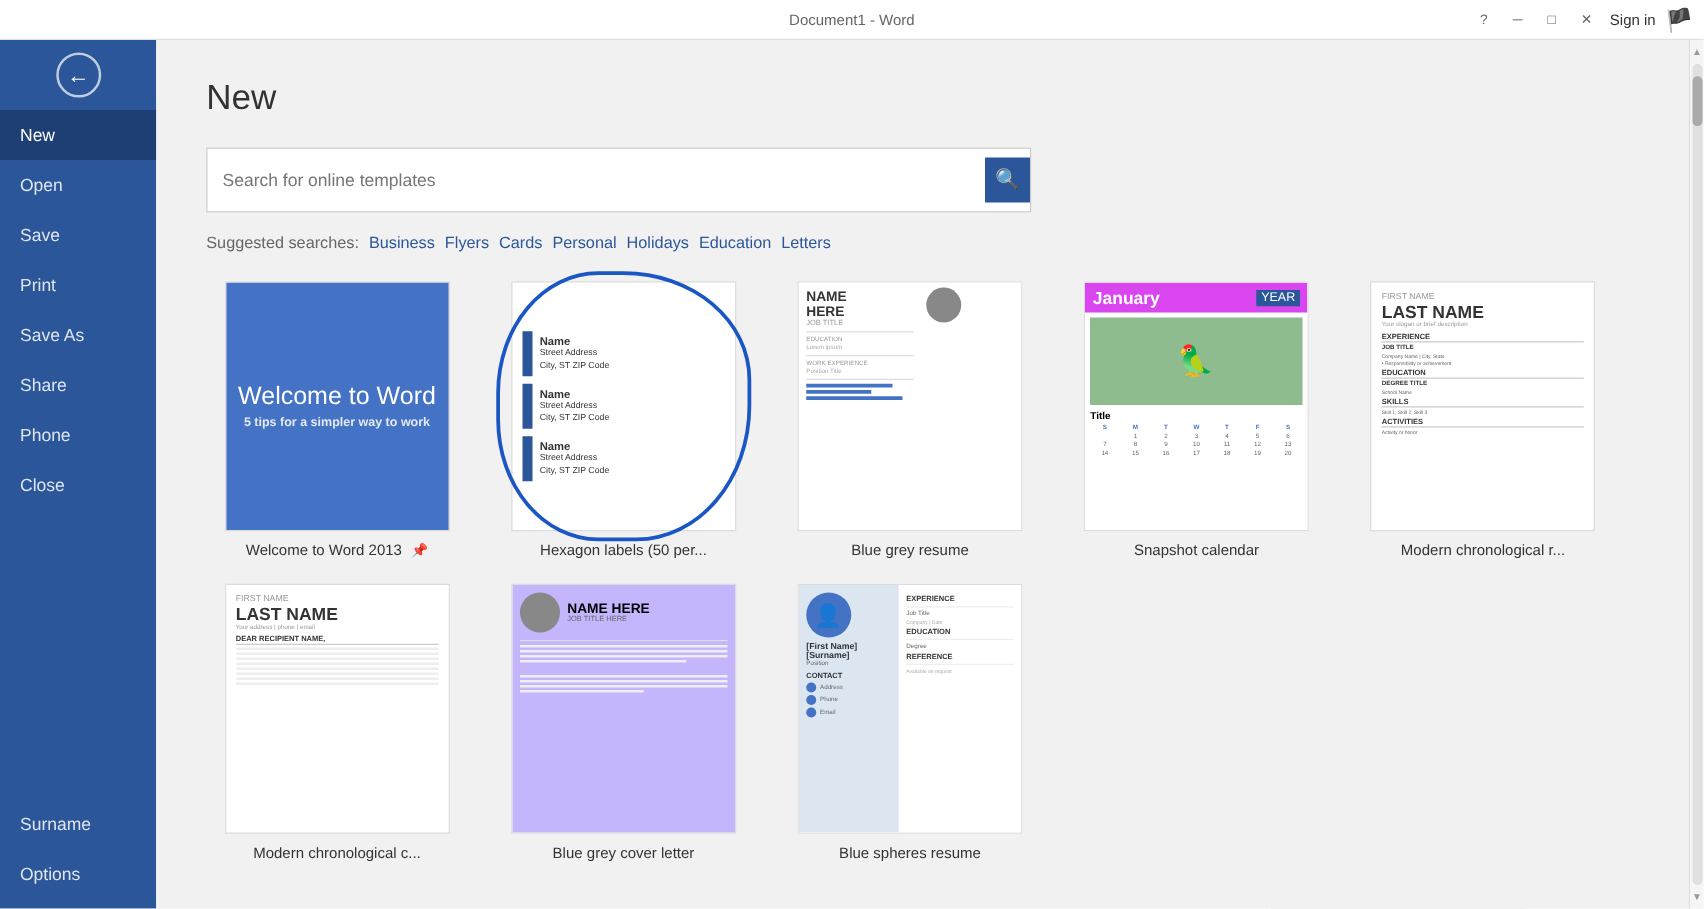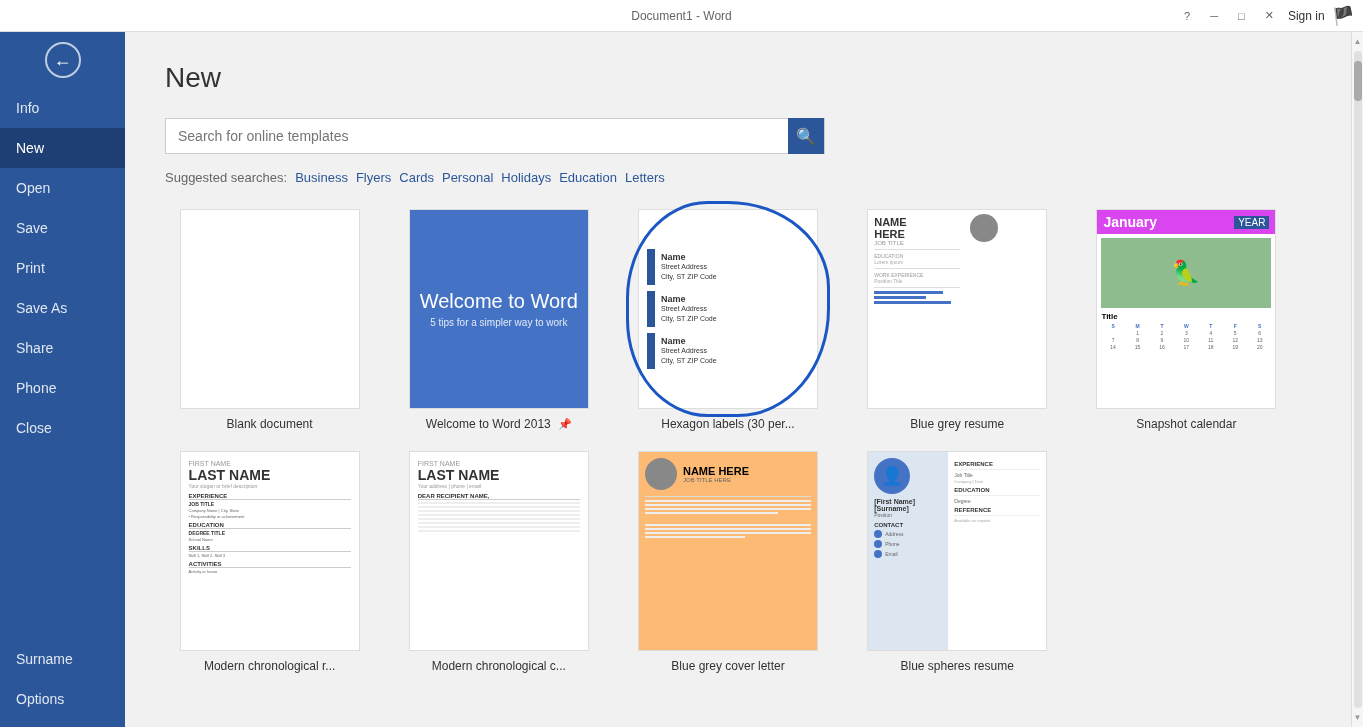--- a/index.html
+++ b/index.html
@@ -106,21 +106,21 @@
       margin-bottom: 24px;
     }
 
     
     .search-bar {
       display: flex;
       align-items: center;
       background: white;
       border: 1px solid #ccc;
       width: 660px;
-      height: 36px;
+      height: 52px;
       margin-bottom: 16px;
     }
     .search-input {
       flex: 1;
       border: none;
       outline: none;
       padding: 0 12px;
       font-size: 14px;
       color: #999;
       background: transparent;
@@ -207,21 +207,21 @@
       justify-content: center;
       color: white;
     }
     .welcome-thumb .wt-title {
       font-size: 20px;
       font-weight: 300;
       margin-bottom: 4px;
     }
     .welcome-thumb .wt-sub {
       font-size: 10px;
-      font-weight: 400;
+      font-weight: 700;
       opacity: 0.85;
     }
 
     
     .hexagon-thumb {
       background: white;
       width: 100%;
       height: 100%;
       padding: 8px;
       display: flex;
@@ -368,21 +368,21 @@
     .mcr-header { margin-bottom: 4px; }
     .mcr-firstname { font-size: 7px; color: #999; }
     .mcr-lastname { font-size: 14px; font-weight: bold; color: #333; }
     .mcr-sub { font-size: 5px; color: #999; margin-bottom: 4px; }
     .mcr-section-title { font-size: 6px; font-weight: bold; text-transform: uppercase; color: #333; margin: 3px 0 1px; border-bottom: 1px solid #ccc; }
     .mcr-line { font-size: 4px; color: #666; margin: 1px 0; }
     .mcr-bold-line { font-size: 5px; font-weight: bold; color: #333; }
 
     
     .bgcl-thumb {
-      background: #fdba74;
+      background: #c4b5fd;
       width: 100%;
       height: 100%;
       padding: 6px;
     }
     .bgcl-header {
       display: flex;
       align-items: center;
       gap: 6px;
       margin-bottom: 6px;
     }
@@ -507,21 +507,20 @@
     <span style="color:#2b579a;font-size:18px;">🏴</span>
   </div>
 </div>
 
 <div class="main-layout">
 
   <div class="sidebar">
     <div class="sidebar-back">
       <div class="back-circle">←</div>
     </div>
-    <div class="sidebar-item">Info</div>
     <div class="sidebar-item active">New</div>
     <div class="sidebar-item">Open</div>
     <div class="sidebar-item">Save</div>
     <div class="sidebar-item">Print</div>
     <div class="sidebar-item">Save As</div>
     <div class="sidebar-item">Share</div>
     <div class="sidebar-item">Phone</div>
     <div class="sidebar-item">Close</div>
     <div class="sidebar-spacer"></div>
     <div class="sidebar-bottom">
@@ -544,26 +543,20 @@
       <a class="suggested-link">Flyers</a>
       <a class="suggested-link">Cards</a>
       <a class="suggested-link">Personal</a>
       <a class="suggested-link">Holidays</a>
       <a class="suggested-link">Education</a>
       <a class="suggested-link">Letters</a>
     </div>
 
     <div class="template-grid">
 
-      <div class="template-card">
-        <div class="template-thumb">
-          <div class="blank-thumb"></div>
-        </div>
-        <div class="template-label">Blank document</div>
-      </div>
 
       <div class="template-card">
         <div class="template-thumb">
           <div class="welcome-thumb">
             <div class="wt-title">Welcome to Word</div>
             <div class="wt-sub">5 tips for a simpler way to work</div>
           </div>
         </div>
         <div class="template-label">
           Welcome to Word 2013 <span class="pin-icon">📌</span>
@@ -592,21 +585,21 @@
               <div class="hex-row">
                 <div class="hex-bar"></div>
                 <div>
                   <div class="hex-name">Name</div>
                   <div class="hex-text">Street Address<br>City, ST ZIP Code</div>
                 </div>
               </div>
             </div>
           </div>
         </div>
-        <div class="template-label">Hexagon labels (30 per...</div>
+        <div class="template-label">Hexagon labels (50 per...</div>
       </div>
 
 
       <div class="template-card">
         <div class="template-thumb">
           <div class="bgr-thumb">
             <div class="bgr-left">
               <div class="bgr-name">NAME<br>HERE</div>
               <div class="bgr-sub">JOB TITLE</div>
               <div class="bgr-mini-line"></div>

